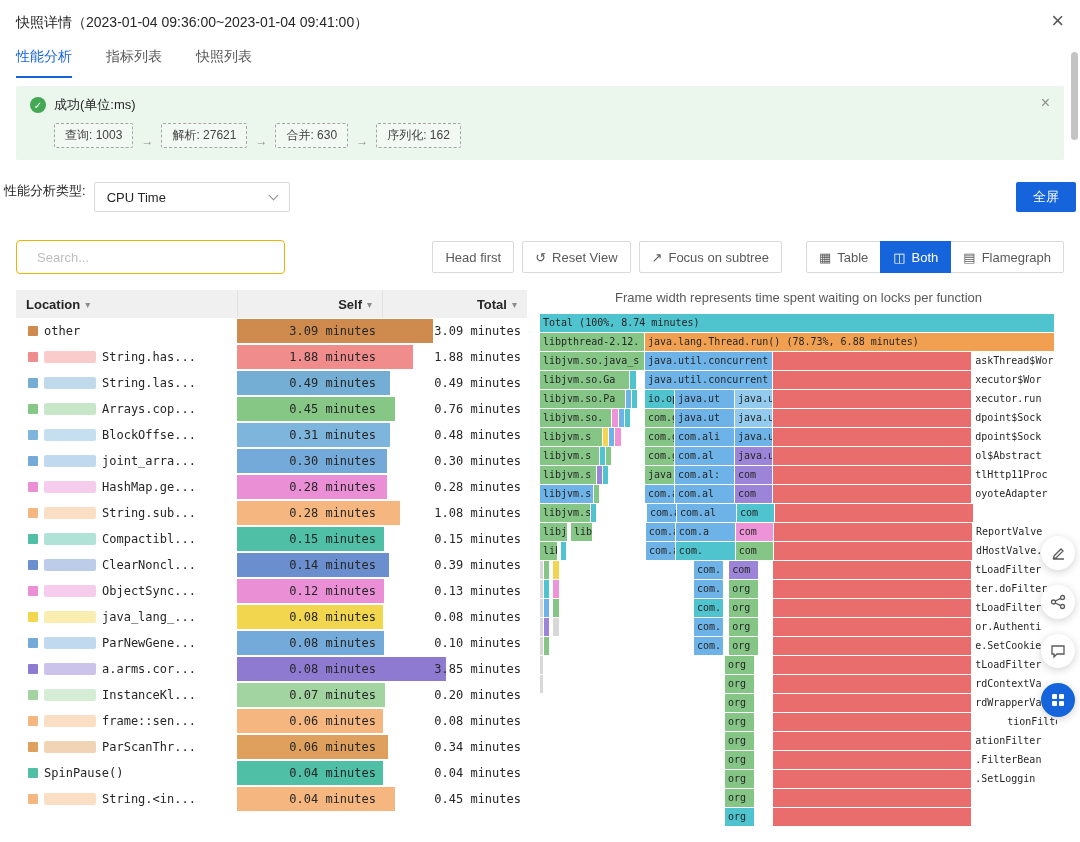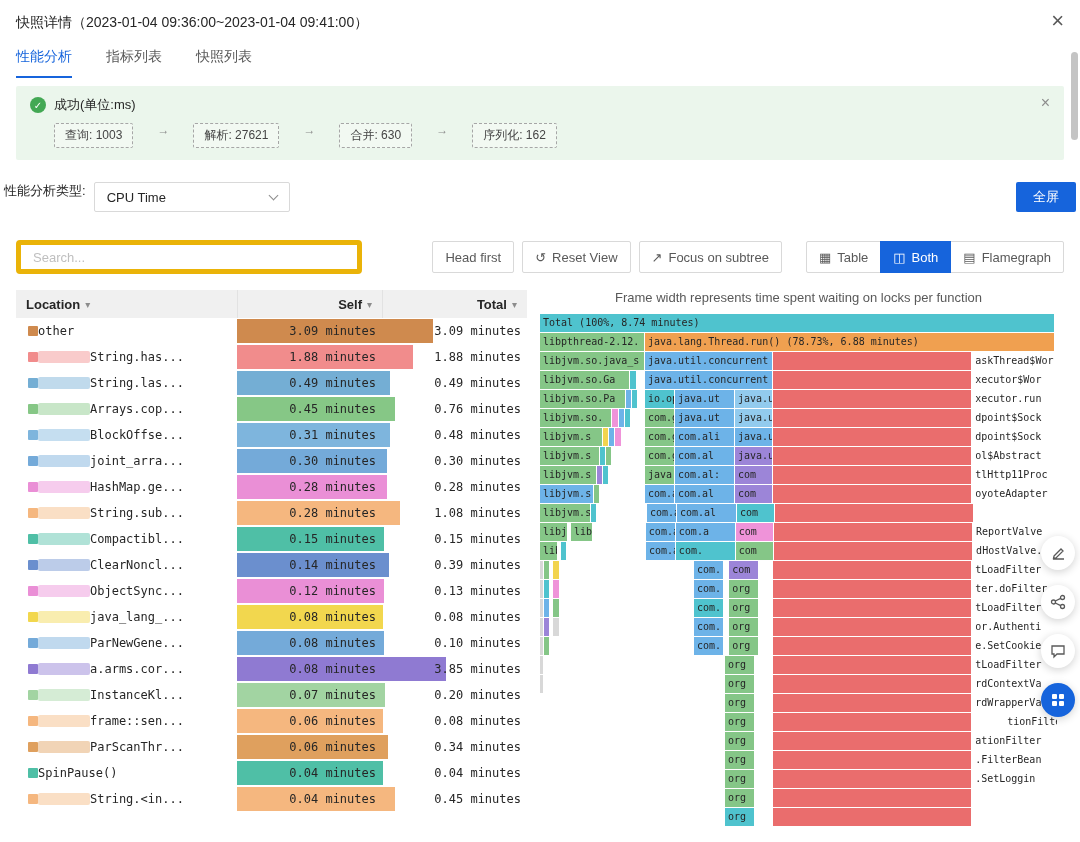--- a/index.html
+++ b/index.html
@@ -14,57 +14,57 @@
   .close { position:absolute; top:10px; right:16px; font-size:22px; color:#595959; cursor:pointer; line-height:1; }
 
   .tabs { display:flex; gap:34px; padding:0 16px; margin-top:16px; }
   .tab { font-size:14px; color:#595959; padding-bottom:10px; cursor:pointer; }
   .tab.active { color:#1664dc; border-bottom:2px solid #1664dc; }
 
   .banner { margin:8px 16px 0; background:#ebf6ec; border-radius:2px; padding:10px 14px 12px; position:relative; }
   .banner-row1 { display:flex; align-items:center; gap:8px; font-size:13px; color:#262626; }
   .check { width:16px; height:16px; border-radius:50%; background:#43a854; color:#fff; font-size:10px;
            display:flex; align-items:center; justify-content:center; flex:none; }
-  .stages { display:flex; align-items:flex-start; gap:24px; margin:9px 0 0 24px; }
+  .stages { display:flex; align-items:flex-end; gap:8px; margin:9px 0 0 24px; }
   .stage { border:1px dashed #a6a6a6; padding:3px 10px; font-size:12px; color:#444; border-radius:2px; background:rgba(255,255,255,.35); }
   .arrow { color:#8c8c8c; font-size:12px; }
   .banner-close { position:absolute; top:8px; right:14px; color:#8c8c8c; font-size:16px; cursor:pointer; }
 
   .type-row { display:flex; align-items:flex-start; margin:22px 4px 0; }
   .type-label { font-size:13px; }
   .select { width:196px; height:30px; border:1px solid #d9d9d9; border-radius:2px; margin-left:8px;
             display:flex; align-items:center; justify-content:space-between; padding:0 12px; font-size:13px; cursor:pointer; background:#fff; }
   .chev { width:7px; height:7px; border-right:1.4px solid #8c8c8c; border-bottom:1.4px solid #8c8c8c;
           transform:rotate(45deg); margin-top:-3px; }
   .fullscreen { margin-left:auto; height:30px; padding:0 17px; background:#1664dc; color:#fff; border:none;
                 border-radius:2px; font-size:13px; cursor:pointer; }
 
   .toolbar { display:flex; align-items:center; margin:28px 16px 0; }
-  .search { width:346px; height:34px; border:5px solid #eab308; border-radius:4px; padding:0 12px; font-size:13px; outline:none; }
+  .search { width:269px; height:34px; border:1px solid #eab308; border-radius:4px; padding:0 20px; font-size:13px; outline:none; }
   .search::placeholder { color:#bfbfbf; }
   .tb-right { margin-left:auto; display:flex; align-items:center; gap:8px; }
   .btn { height:32px; display:flex; align-items:center; gap:6px; padding:0 12px; border:1px solid #d9d9d9;
          background:#fff; border-radius:2px; font-size:13px; color:#595959; cursor:pointer; }
   .ic { font-size:13px; line-height:1; }
   .segmented { display:flex; margin-left:16px; }
   .seg { height:32px; display:flex; align-items:center; gap:6px; padding:0 12px; border:1px solid #d9d9d9;
          background:#fff; font-size:13px; color:#595959; margin-left:-1px; cursor:pointer; }
   .seg:first-child { border-radius:2px 0 0 2px; margin-left:0; }
   .seg:last-child { border-radius:0 2px 2px 0; }
   .seg.active { background:#1664dc; border-color:#1664dc; color:#fff; position:relative; z-index:1; }
 
   .content { display:flex; margin:16px 23px 0 16px; }
   .table-panel { width:511px; flex:none; }
   .thead { display:flex; background:#f0f0f0; height:28px; align-items:center; font-size:13px; font-weight:bold; }
   .th { padding:0 10px; display:flex; align-items:center; gap:5px; height:100%; cursor:pointer; }
   .th-loc { width:221px; }
   .th-self,.th-total { width:145px; justify-content:flex-end; border-left:1px solid #e2e2e2; }
   .caret { color:#8c8c8c; font-size:10px; font-weight:normal; }
   .trow { display:flex; height:26px; align-items:center; cursor:pointer; }
-  .c-loc { width:221px; display:flex; align-items:center; padding-left:12px; overflow:hidden; }
+  .c-loc { width:221px; display:flex; align-items:center; gap:6px; padding-left:12px; overflow:hidden; }
   .sq { width:10px; height:10px; border-radius:1px; flex:none; }
   .redact { width:52px; height:12px; border-radius:2px; opacity:.45; flex:none; }
   .fname { font-family:"DejaVu Sans Mono",monospace; font-size:12px; white-space:nowrap; color:#262626; }
   .c-self,.c-total { width:145px; height:24px; position:relative; overflow:hidden; }
   .cbar { position:absolute; left:0; top:0; bottom:0; }
   .cval { position:absolute; right:6px; top:0; line-height:24px; font-family:"DejaVu Sans Mono",monospace;
           font-size:12px; color:#262626; z-index:1; }
 
   .flame-panel { flex:1; margin-left:13px; min-width:0; }
   .flame-title { text-align:center; font-size:13px; color:#595959; margin-bottom:9px; }

